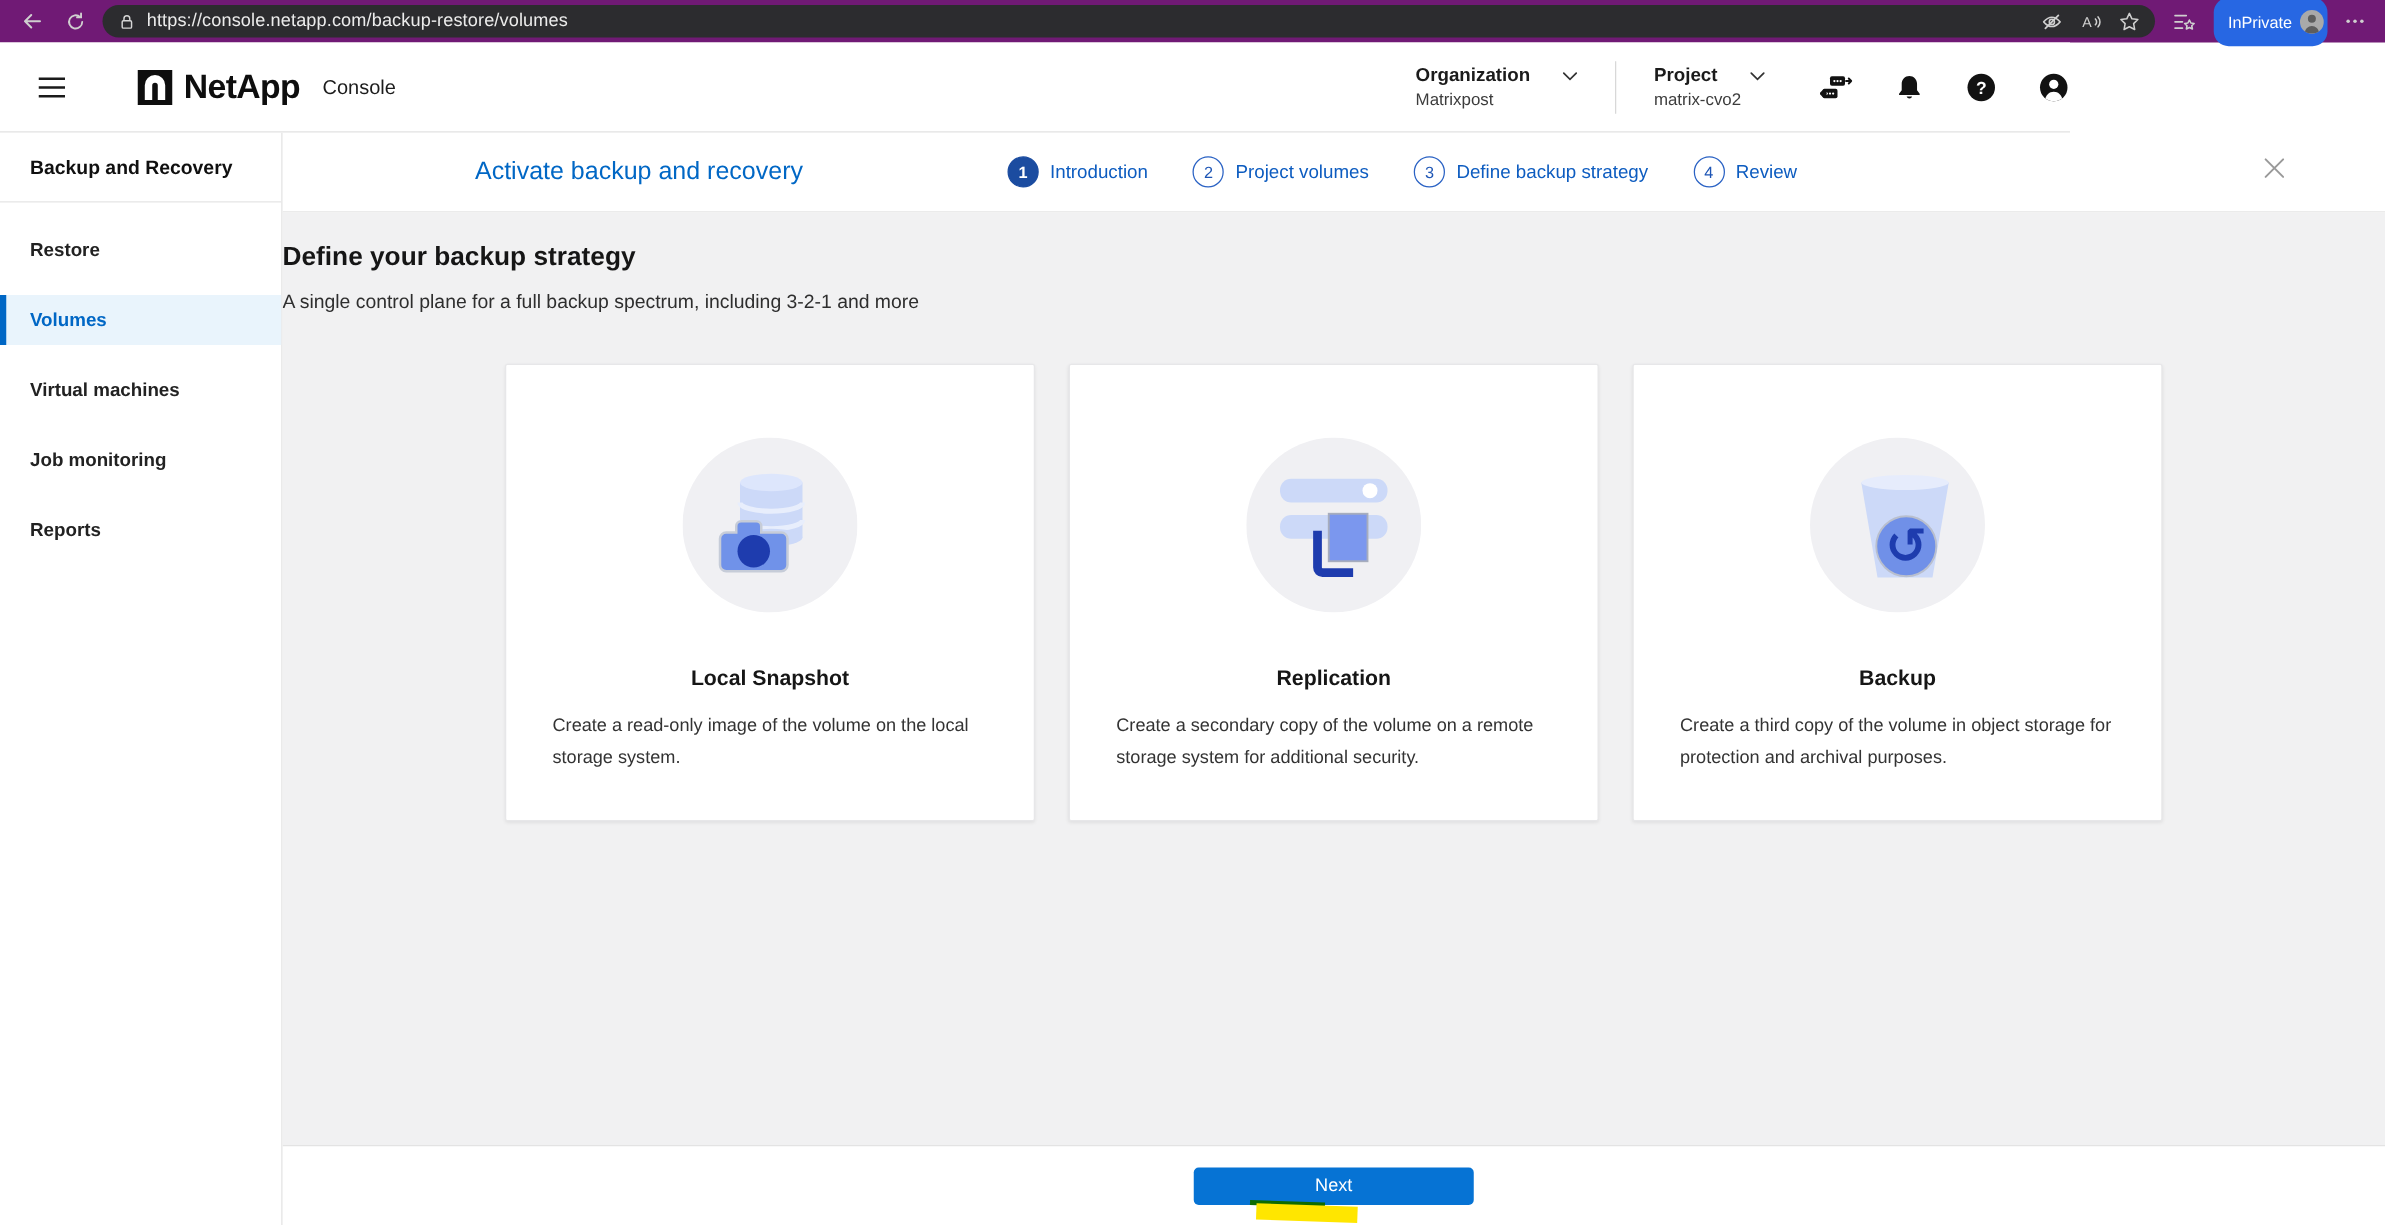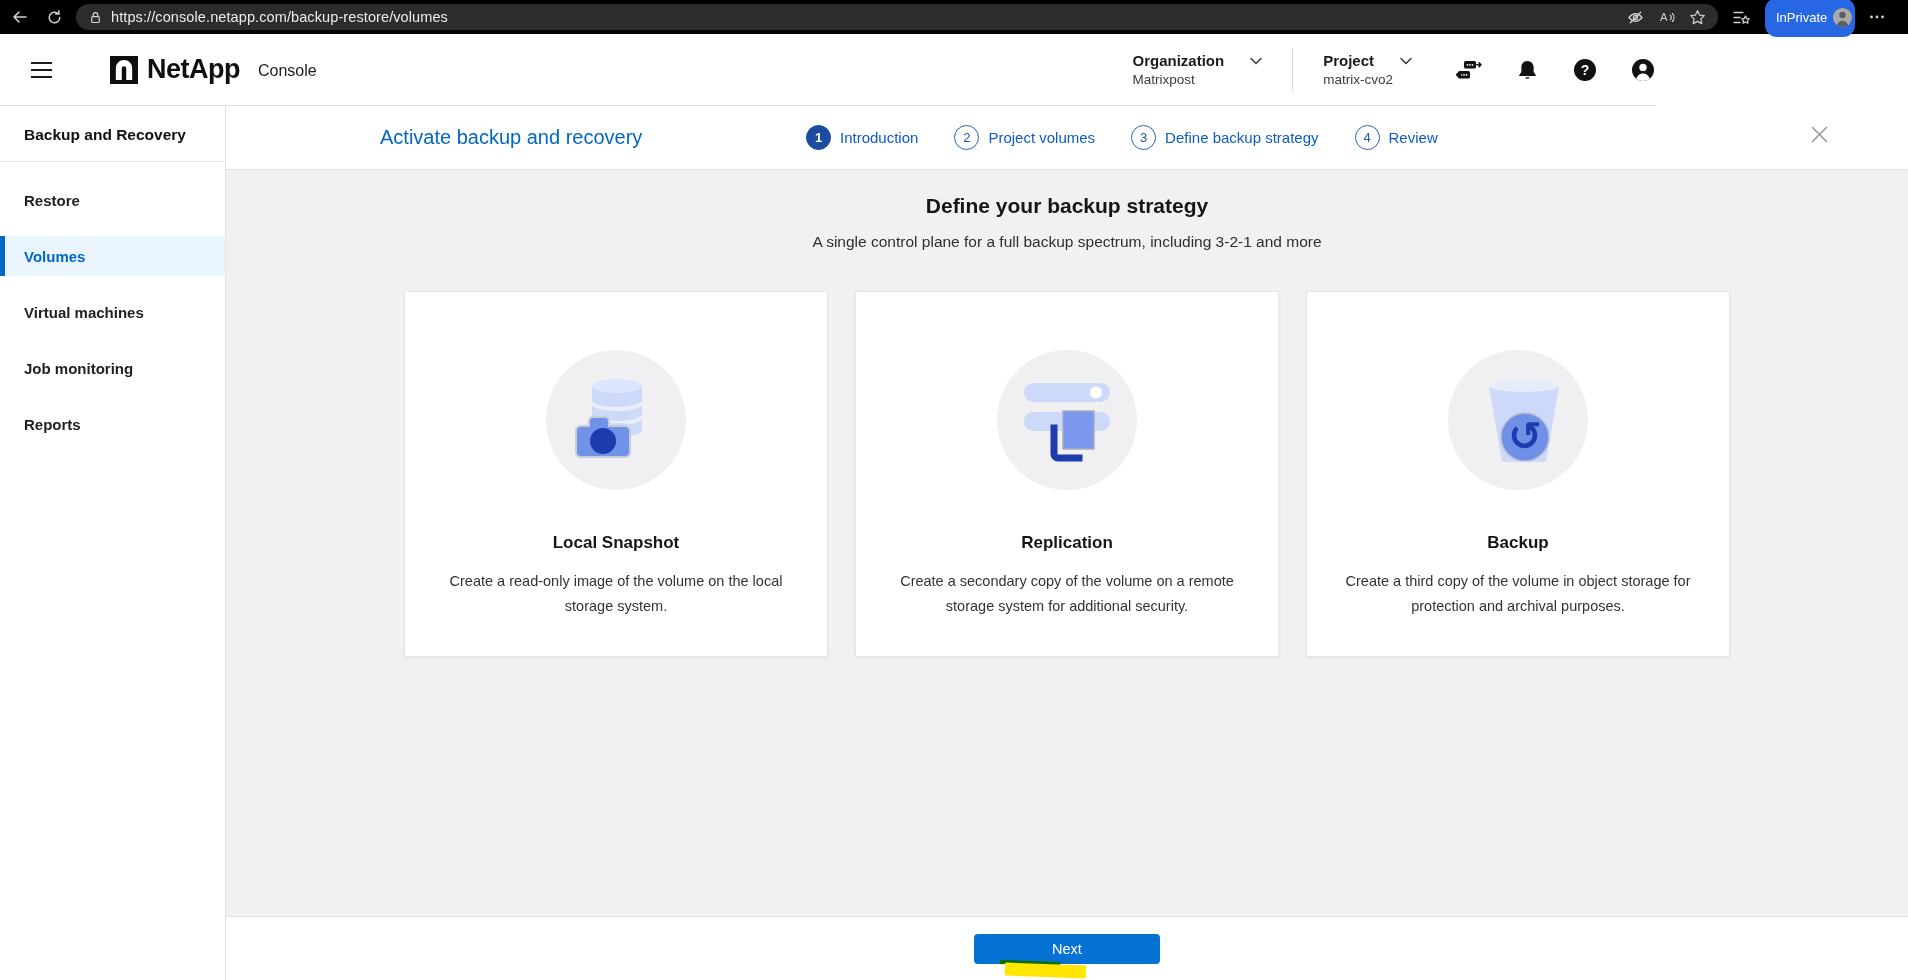--- a/index.html
+++ b/index.html
@@ -4,21 +4,21 @@
 <style>
   * { margin:0; padding:0; box-sizing:border-box; }
   html,body { width:1908px; height:980px; }
   body {
     position:relative; overflow:hidden; background:#fff;
     font-family:"Liberation Sans", sans-serif; -webkit-font-smoothing:antialiased;
   }
   
   .browser-bar {
     position:absolute; top:0; left:0; width:1908px; height:34px;
-    background:#000000; display:flex; align-items:center; color:#d6d6d6;
+    background:#701a75; display:flex; align-items:center; color:#d6d6d6;justify-content:center;
   }
   .nav-btn { width:28px; height:28px; display:flex; align-items:center; justify-content:center; margin-left:6px; }
   .url-pill {
     height:26px; border-radius:13px; background:#2c2c2f; margin-left:8px;
     width:1642px; display:flex; align-items:center; padding:0 12px; gap:8px;
   }
   .url-text { color:#ececec; font-size:14.5px; letter-spacing:.1px; white-space:nowrap; }
   .pill-right { margin-left:auto; display:flex; align-items:center; gap:14px; }
   .chrome-right { display:flex; align-items:center; gap:14px; margin-left:14px; }
   .inprivate-badge {
@@ -68,39 +68,39 @@
   .step-circle {
     width:25px; height:25px; border-radius:50%; border:1.5px solid #2a62c4; color:#1d55b5;
     display:flex; align-items:center; justify-content:center; font-size:13px;
   }
   .step.current .step-circle { background:#1b4ca0; border-color:#1b4ca0; color:#fff; font-weight:700; }
   .step-label { font-size:15px; color:#0d5cc0; }
   .close-btn { position:absolute; right:78px; top:18px; cursor:pointer; }
   
   .main {
     position:absolute; top:170px; left:226px; right:0; bottom:64px;
-    background:#f1f1f2; text-align:center;
+    background:#f1f1f2; text-align:left;
   }
   .main-heading { margin-top:24px; font-size:21px; font-weight:700; color:#161616; }
   .main-subheading { margin-top:15px; font-size:15.5px; color:#2e2e2e; }
   .cards { display:flex; justify-content:center; gap:27px; margin-top:40px; }
   .card {
     width:424px; height:366px; background:#fff; border:1px solid #e7e7e9; border-radius:2px;
     box-shadow:0 1px 3px rgba(0,0,0,.07); display:flex; flex-direction:column; align-items:center; cursor:pointer;
   }
   .card-icon { margin-top:58px; width:140px; height:140px; }
   .card-title { margin-top:43px; font-size:17px; font-weight:700; color:#161616; }
   .card-desc { margin-top:16px; font-size:14.5px; line-height:1.75; color:#333; max-width:348px; }
   
   .footer {
     position:absolute; left:226px; right:0; bottom:0; height:64px; background:#fff;
     border-top:1px solid #e3e3e3; display:flex; justify-content:center;
   }
   .next-btn {
-    margin-top:17px; width:186px; height:30px; background:#0673d4; color:#fff; border:none;
+    margin-top:17px; width:224px; height:30px; background:#0673d4; color:#fff; border:none;
     border-radius:4px; font-size:14.5px; font-family:inherit; cursor:pointer;
   }
   .hl-green { position:absolute; top:44px; left:calc(50% - 67px); width:60px; height:4px; background:#0e6b00; transform:rotate(2deg); }
   .hl-yellow { position:absolute; top:47px; left:calc(50% - 62px); width:81px; height:13px; background:#ffe600; transform:rotate(2deg); }
   svg { display:block; }
 </style>
 </head>
 <body>
 
 <div class="browser-bar">

